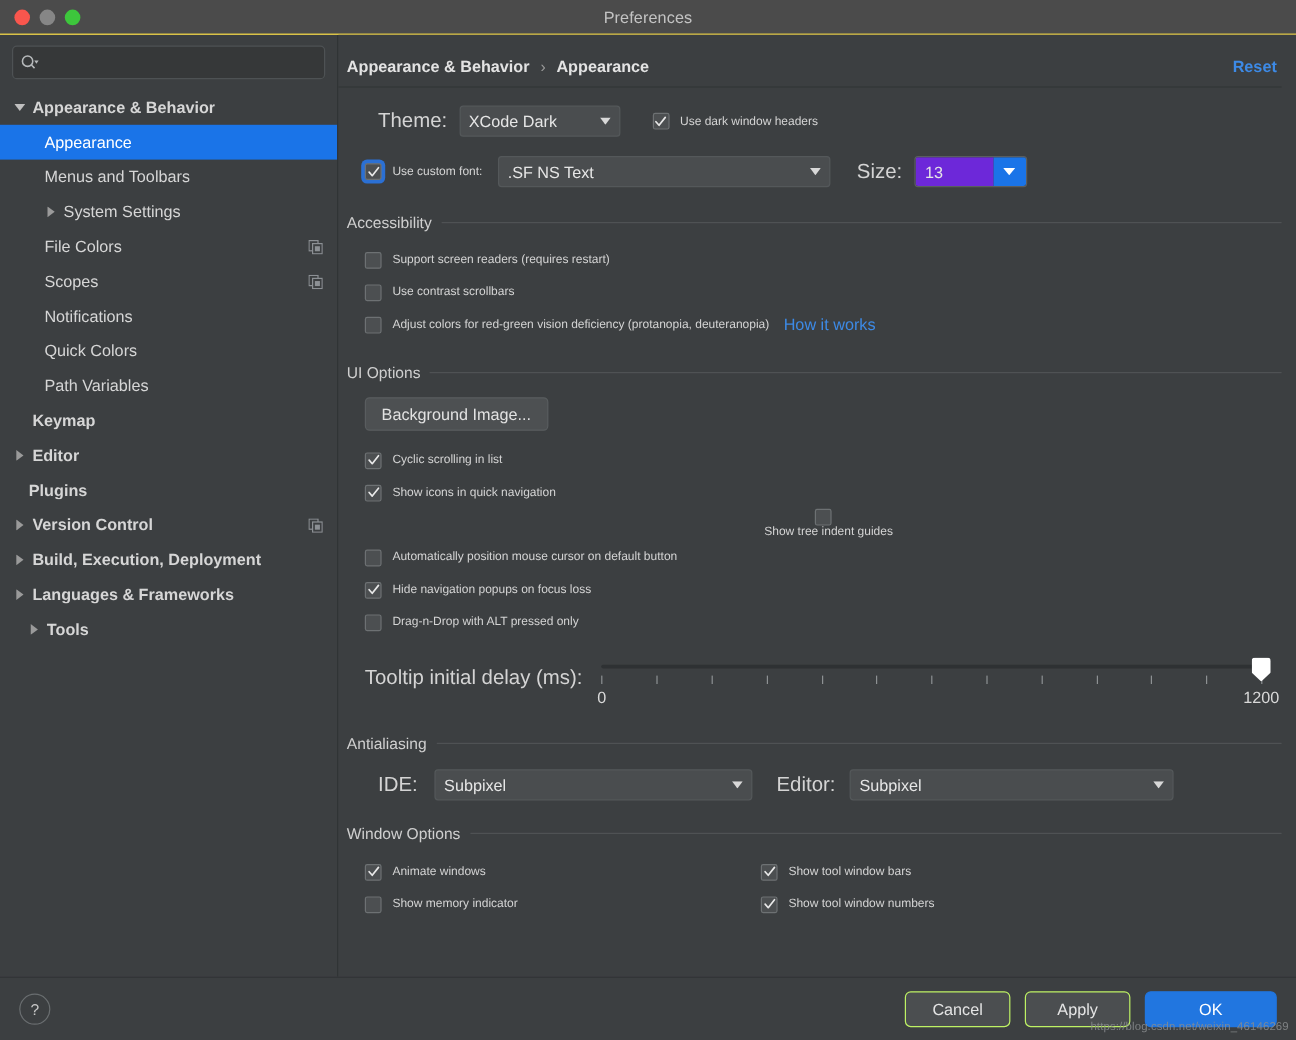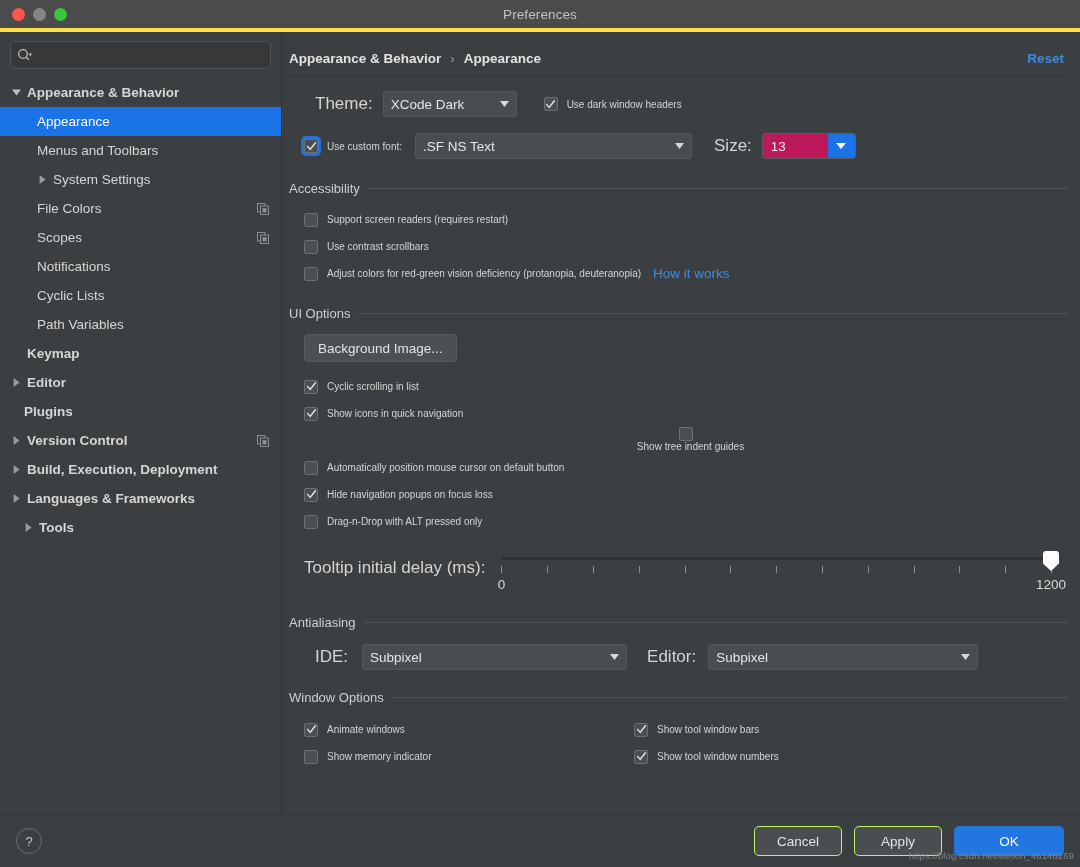--- a/index.html
+++ b/index.html
@@ -7,21 +7,21 @@
     width:1080px;height:867px;overflow:hidden;
     background:#3c3f41;
     font-family:"Liberation Sans","DejaVu Sans",sans-serif;
     -webkit-font-smoothing:antialiased;
   }
   .window{position:relative;width:1080px;height:867px;background:#3c3f41;display:flex;flex-direction:column;}
 
   
   .titlebar{
     height:28px;flex:0 0 28px;background:#4b4b4b;
-    border-bottom:4px solid #fde047;
+    border-bottom:1px solid #fde047;
     display:flex;align-items:center;position:relative;
   }
   .traffic{position:absolute;left:12px;top:0;height:28px;display:flex;align-items:center;gap:8px;}
   .dot{width:13px;height:13px;border-radius:50%;display:block;}
   .dot.red{background:#f9564d;}
   .dot.yellow{background:#868686;}
   .dot.green{background:#3dc63c;}
   .title{flex:1;text-align:center;font-size:13.5px;color:#c3c3c3;letter-spacing:.1px;}
 
   
@@ -85,21 +85,21 @@
   .combo .val{white-space:nowrap;overflow:hidden;text-overflow:ellipsis;}
   .combo .caret{margin-left:auto;padding-left:10px;display:flex;align-items:center;}
   .combo.sunken{background:#4a4d4f;border-color:#54585a;}
 
   
   .spinner{
     height:26px;display:flex;align-items:stretch;border:1px solid #5a5e60;border-radius:3px;
     overflow:hidden;box-sizing:border-box;background:#3c3f41;
   }
   .spinner .field{
-    flex:1;display:flex;align-items:center;padding:0 8px;color:#e6e6e6;font-size:13.5px;background:#be185d;
+    flex:1;display:flex;align-items:center;padding:0 8px;color:#e6e6e6;font-size:13.5px;background:#6d28d9;
   }
   .spinner .btn{
     width:27px;background:#1a74e8;display:flex;align-items:center;justify-content:center;cursor:pointer;
   }
 
   
   .cb{display:inline-flex;align-items:center;cursor:pointer;}
   .cbbox{
     width:14px;height:14px;flex:0 0 14px;border-radius:2px;box-sizing:border-box;
     background:#4c4f51;border:1px solid #6d7173;
@@ -228,21 +228,21 @@
                 <rect x="0.5" y="0.5" width="7.5" height="8.5" fill="none" stroke="#8c9094" stroke-width="1"></rect>
                 <rect x="3.5" y="3" width="8" height="8.5" fill="#3c3f41" stroke="#8c9094" stroke-width="1"></rect>
                 <rect x="5.4" y="5.2" width="4.2" height="4.2" fill="#8c9094"></rect>
               </svg>
             </span>
           </div>
           <div class="node" style="padding-left: 37px;">
             <span class="label">Notifications</span>
           </div>
           <div class="node" style="padding-left: 37px;">
-            <span class="label">Cyclic Lists</span>
+            <span class="label">Quick Colors</span>
           </div>
           <div class="node" style="padding-left: 37px;">
             <span class="label">Path Variables</span>
           </div>
           <div class="node bold" style="padding-left: 10px;">
             <span class="arrow"></span>
             <span class="label">Keymap</span>
           </div>
           <div class="node bold" style="padding-left: 10px;">
             <span class="arrow">

